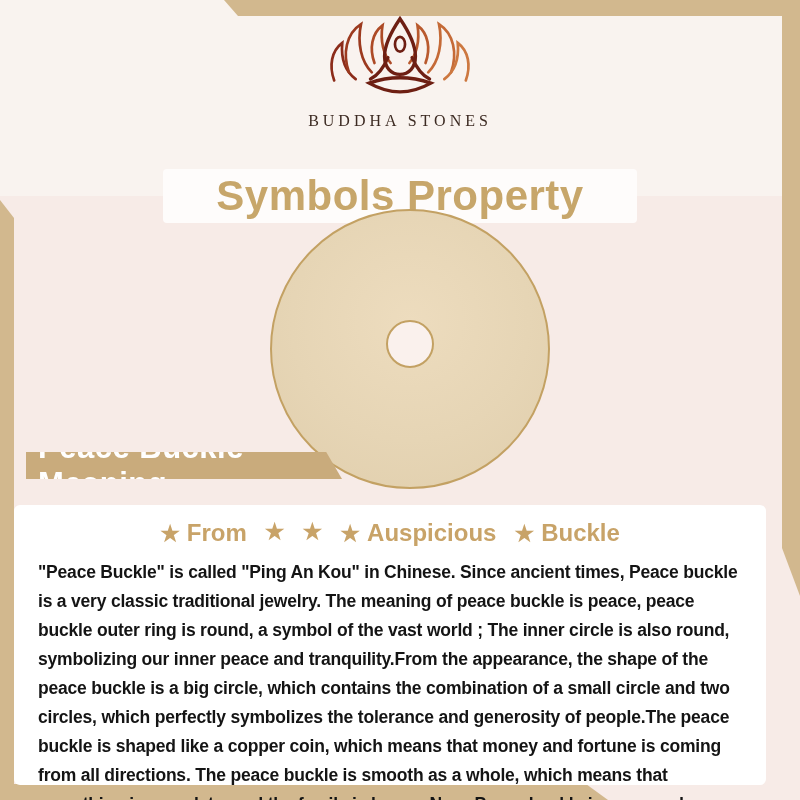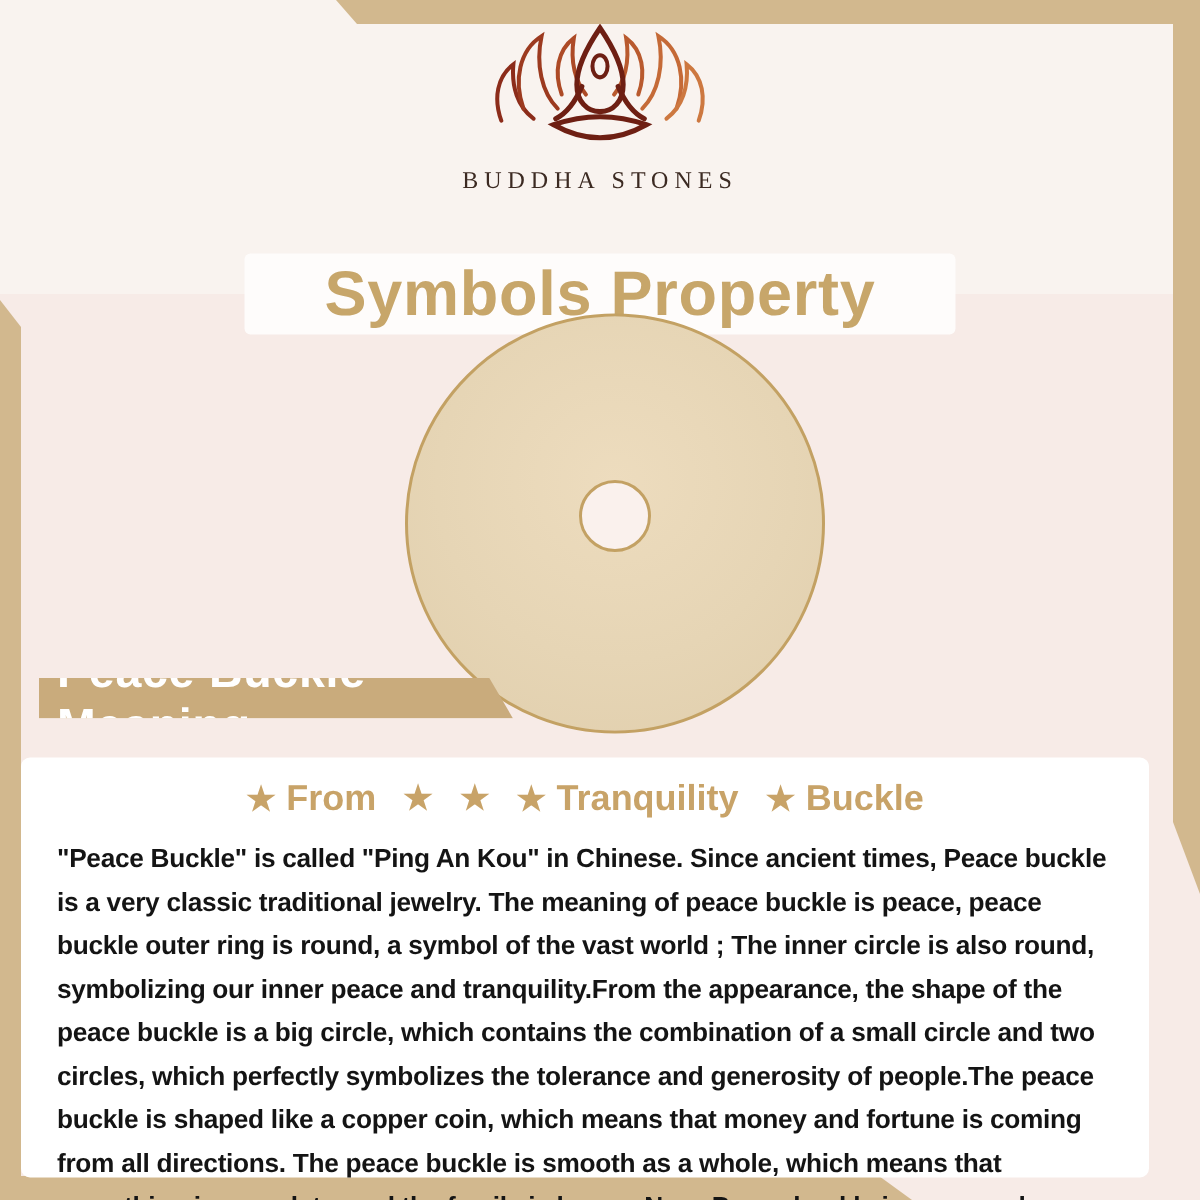--- a/index.html
+++ b/index.html
@@ -129,21 +129,21 @@
         <span>From</span>
       </span>
       <span class="sym-item">
         <span class="star">★</span>
       </span>
       <span class="sym-item">
         <span class="star">★</span>
       </span>
       <span class="sym-item">
         <span class="star">★</span>
-        <span>Tranquility</span>
+        <span>Auspicious</span>
       </span>
       <span class="sym-item">
         <span class="star">★</span>
         <span>Buckle</span>
       </span>
     </div>
     <div class="body-text">"Peace Buckle" is called "Ping An Kou" in Chinese. Since ancient times, Peace buckle is a very classic traditional jewelry. The meaning of peace buckle is peace, peace buckle outer ring is round, a symbol of the vast world ; The inner circle is also round, symbolizing our inner peace and tranquility.From the appearance, the shape of the peace buckle is a big circle, which contains the combination of a small circle and two circles, which perfectly symbolizes the tolerance and generosity of people.The peace buckle is shaped like a copper coin, which means that money and fortune is coming from all directions. The peace buckle is smooth as a whole, which means that everything is complete, and the family is happy. Now, Peace buckle is more and more popular among people, no matter which class regards it as auspicious.</div>
   </div>
 
 </div>

